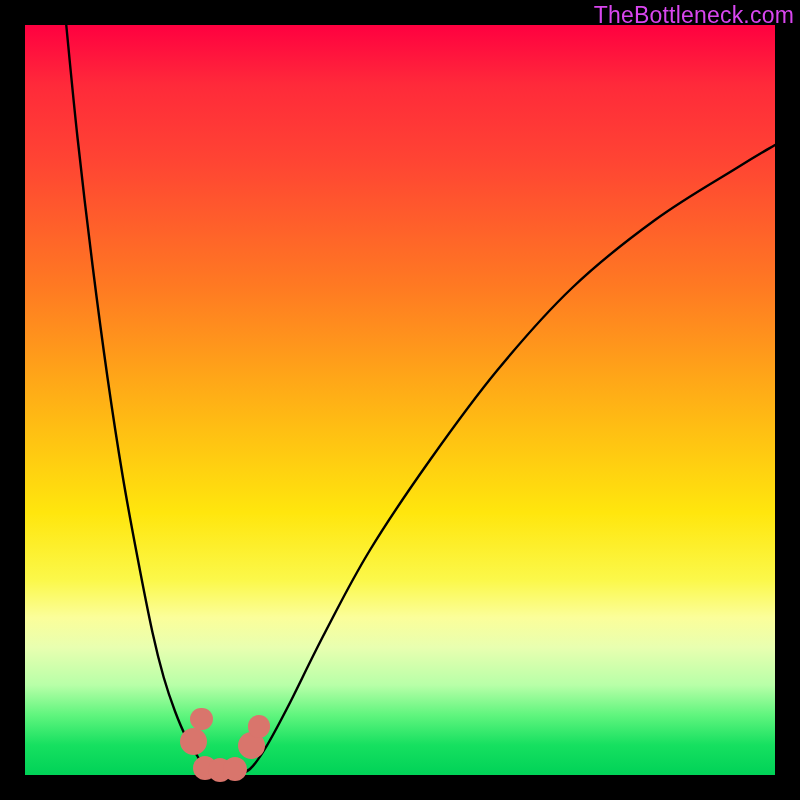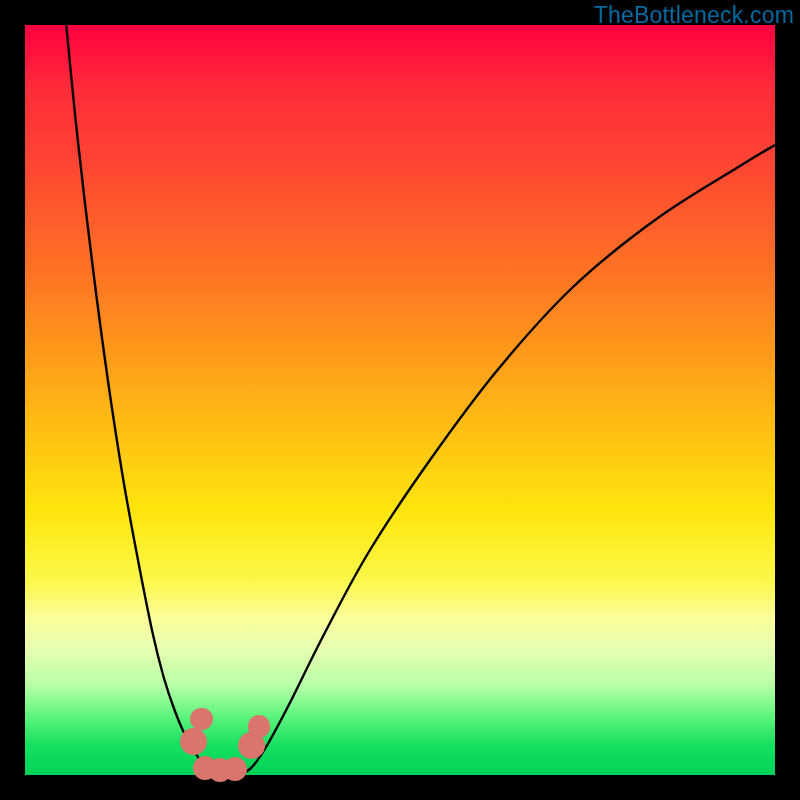--- a/index.html
+++ b/index.html
@@ -52,21 +52,21 @@
   }
   .dot {
     position: absolute;
     border-radius: 50%;
     background: #d9756c;
   }
   .watermark {
     position: absolute;
     top: 2px;
     right: 6px;
-    color: #0369a1;
+    color: #d946ef;
     font-size: 23px;
     font-weight: 500;
     letter-spacing: 0.2px;
     user-select: none;
   }
 </style>
 </head>
 <body>
 
 <div class="frame">

